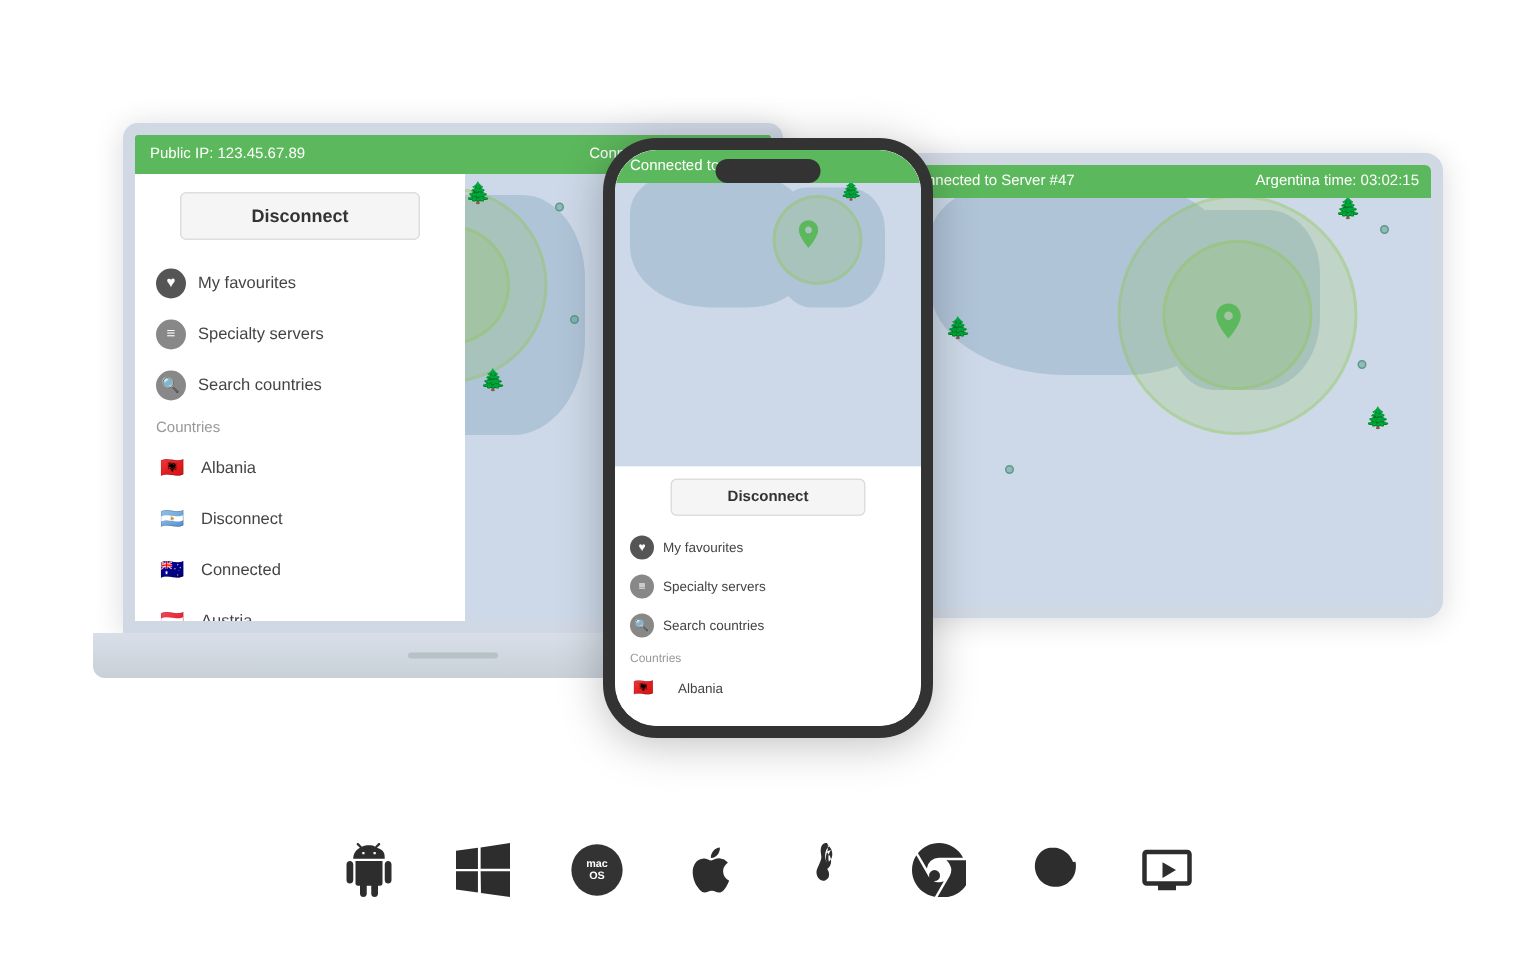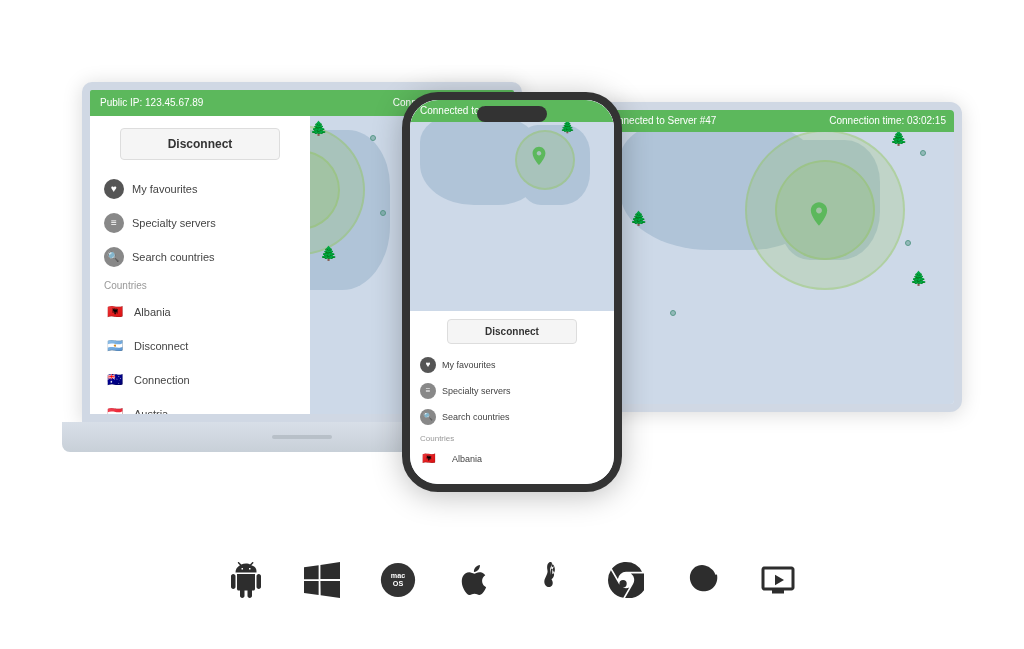--- a/index.html
+++ b/index.html
@@ -392,21 +392,21 @@
         <div class="country-item">
           <div class="flag">🇦🇱</div>
           <span>Albania</span>
         </div>
         <div class="country-item">
           <div class="flag">🇦🇷</div>
           <span>Disconnect</span>
         </div>
         <div class="country-item">
           <div class="flag">🇦🇺</div>
-          <span>Connection</span>
+          <span>Connected</span>
         </div>
         <div class="country-item">
           <div class="flag">🇦🇹</div>
           <span>Austria</span>
         </div>
       </div>
     </div>
     <div class="laptop-base"></div>
   </div>
 
@@ -426,21 +426,21 @@
         <span class="tree-icon" style="top:20px;left:280px;">🌲</span>
         <span class="tree-icon" style="top:100px;left:20px;">🌲</span>
         <span class="tree-icon" style="top:160px;left:300px;">🌲</span>
         <div class="dot-icon" style="top:40px;left:310px;"></div>
         <div class="dot-icon" style="top:130px;left:295px;"></div>
         <div class="dot-icon" style="top:200px;left:60px;"></div>
       </div>
 
       <div class="tablet-status">
         <span class="status-bar-text">nnected to Server #47</span>
-        <span class="status-bar-text">Connection time: 03:02:15</span>
+        <span class="status-bar-text">Argentina time: 03:02:15</span>
       </div>
     </div>
   </div>
 
   <div class="phone">
     <div class="phone-body">
       <div class="phone-notch"></div>
       <div class="phone-screen">
 
         <div class="map-bg" style="height:55%;position:absolute;top:0;left:0;right:0;">

